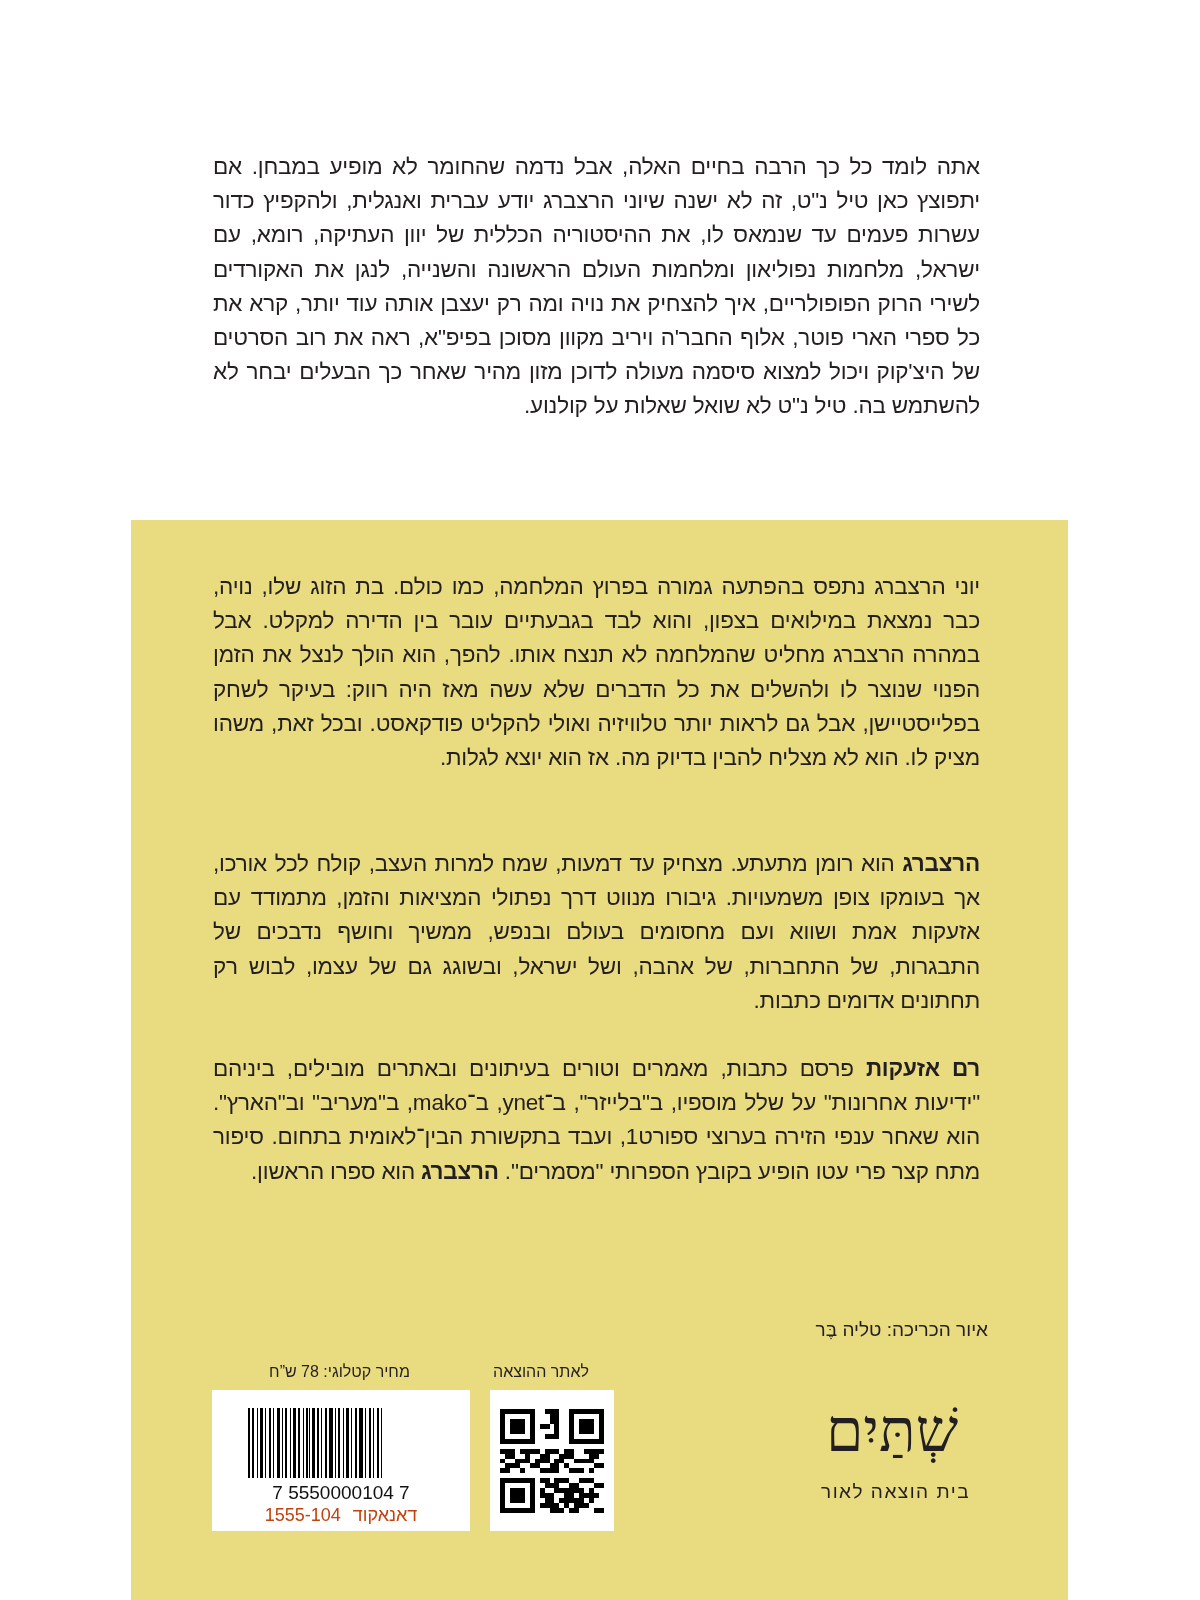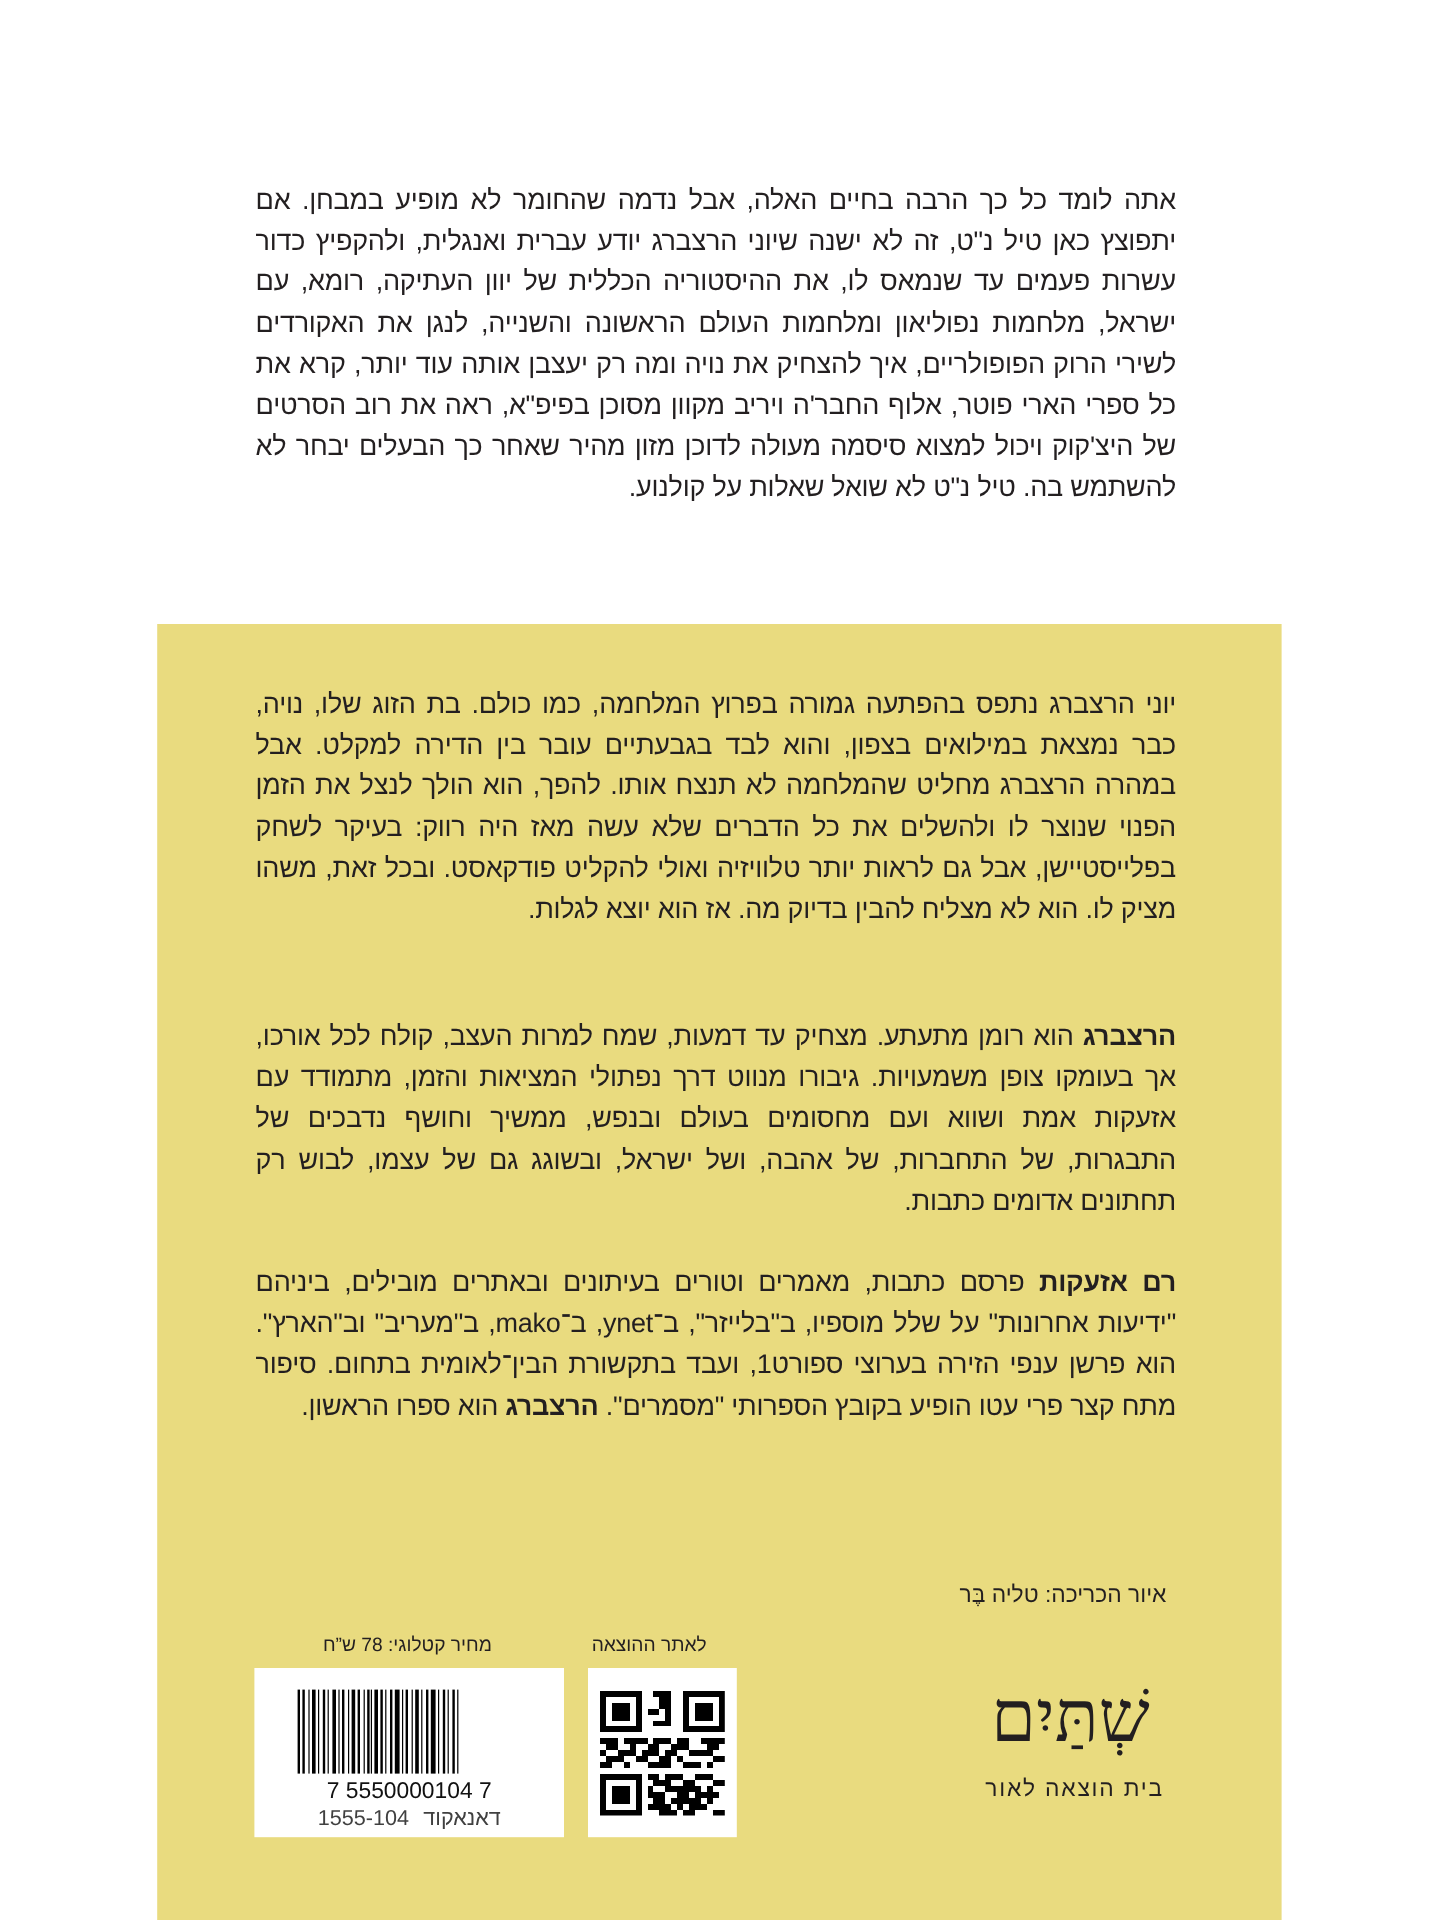--- a/index.html
+++ b/index.html
@@ -47,21 +47,21 @@
       letter-spacing: -0.2px;
     }
     .p1 { top: 570px; }
     .p2 { top: 847px; }
     .p3 { top: 1052px; }
     .panel-text p { margin: 0; }
     .panel-text b { font-weight: bold; }
 
     .cover-credit {
       position: absolute;
-      right: 228px;
+      right: 212px;
       top: 1318px;
       direction: rtl;
       font-size: 19px;
       line-height: 24px;
     }
 
     .label-small {
       position: absolute;
       direction: rtl;
       font-size: 16px;
@@ -103,21 +103,21 @@
       color: #111;
     }
     .barcode-code {
       position: absolute;
       left: 0;
       right: 0;
       top: 114px;
       text-align: center;
       font-size: 18px;
       line-height: 22px;
-      color: #404040;
+      color: #c2410c;
       direction: rtl;
     }
     .barcode-code span { margin: 0 6px; }
 
     .qr-box {
       position: absolute;
       left: 490px;
       top: 1390px;
       width: 124px;
       height: 141px;
@@ -157,21 +157,21 @@
 
 <div class="panel-text p1">
   <p>יוני הרצברג נתפס בהפתעה גמורה בפרוץ המלחמה, כמו כולם. בת הזוג שלו, נויה, כבר נמצאת במילואים בצפון, והוא לבד בגבעתיים עובר בין הדירה למקלט. אבל במהרה הרצברג מחליט שהמלחמה לא תנצח אותו. להפך, הוא הולך לנצל את הזמן הפנוי שנוצר לו ולהשלים את כל הדברים שלא עשה מאז היה רווק: בעיקר לשחק בפלייסטיישן, אבל גם לראות יותר טלוויזיה ואולי להקליט פודקאסט. ובכל זאת, משהו מציק לו. הוא לא מצליח להבין בדיוק מה. אז הוא יוצא לגלות.</p>
 </div>
 
 <div class="panel-text p2">
   <p><b>הרצברג</b><span> הוא רומן מתעתע. מצחיק עד דמעות, שמח למרות העצב, קולח לכל אורכו, אך בעומקו צופן משמעויות. גיבורו מנווט דרך נפתולי המציאות והזמן, מתמודד עם אזעקות אמת ושווא ועם מחסומים בעולם ובנפש, ממשיך וחושף נדבכים של התבגרות, של התחברות, של אהבה, ושל ישראל, ובשוגג גם של עצמו, לבוש רק תחתונים אדומים כתבות.</span></p>
 </div>
 
 <div class="panel-text p3">
-  <p><b>רם אזעקות</b><span> פרסם כתבות, מאמרים וטורים בעיתונים ובאתרים מובילים, ביניהם "ידיעות אחרונות" על שלל מוספיו, ב"בלייזר", ב־ynet, ב־mako, ב"מעריב" וב"הארץ". הוא פרשן ענפי הזירה בערוצי ספורט1, ועבד בתקשורת הבין־לאומית בתחום. סיפור מתח קצר פרי עטו הופיע בקובץ הספרותי "מסמרים". </span><b>הרצברג</b><span> הוא ספרו הראשון.</span></p>
+  <p><b>רם אזעקות</b><span> פרסם כתבות, מאמרים וטורים בעיתונים ובאתרים מובילים, ביניהם "ידיעות אחרונות" על שלל מוספיו, ב"בלייזר", ב־ynet, ב־mako, ב"מעריב" וב"הארץ". הוא שאחר ענפי הזירה בערוצי ספורט1, ועבד בתקשורת הבין־לאומית בתחום. סיפור מתח קצר פרי עטו הופיע בקובץ הספרותי "מסמרים". </span><b>הרצברג</b><span> הוא ספרו הראשון.</span></p>
 </div>
 
 <div class="cover-credit">איור הכריכה: טליה בֶּר</div>
 
 <div class="label-small label-price">מחיר קטלוגי: 78 ש”ח</div>
 <div class="label-small label-website">לאתר ההוצאה</div>
 
 <div class="barcode-box">
   <div class="barcode-bars">
     <span style="width:2px;margin-right:2px"></span>

